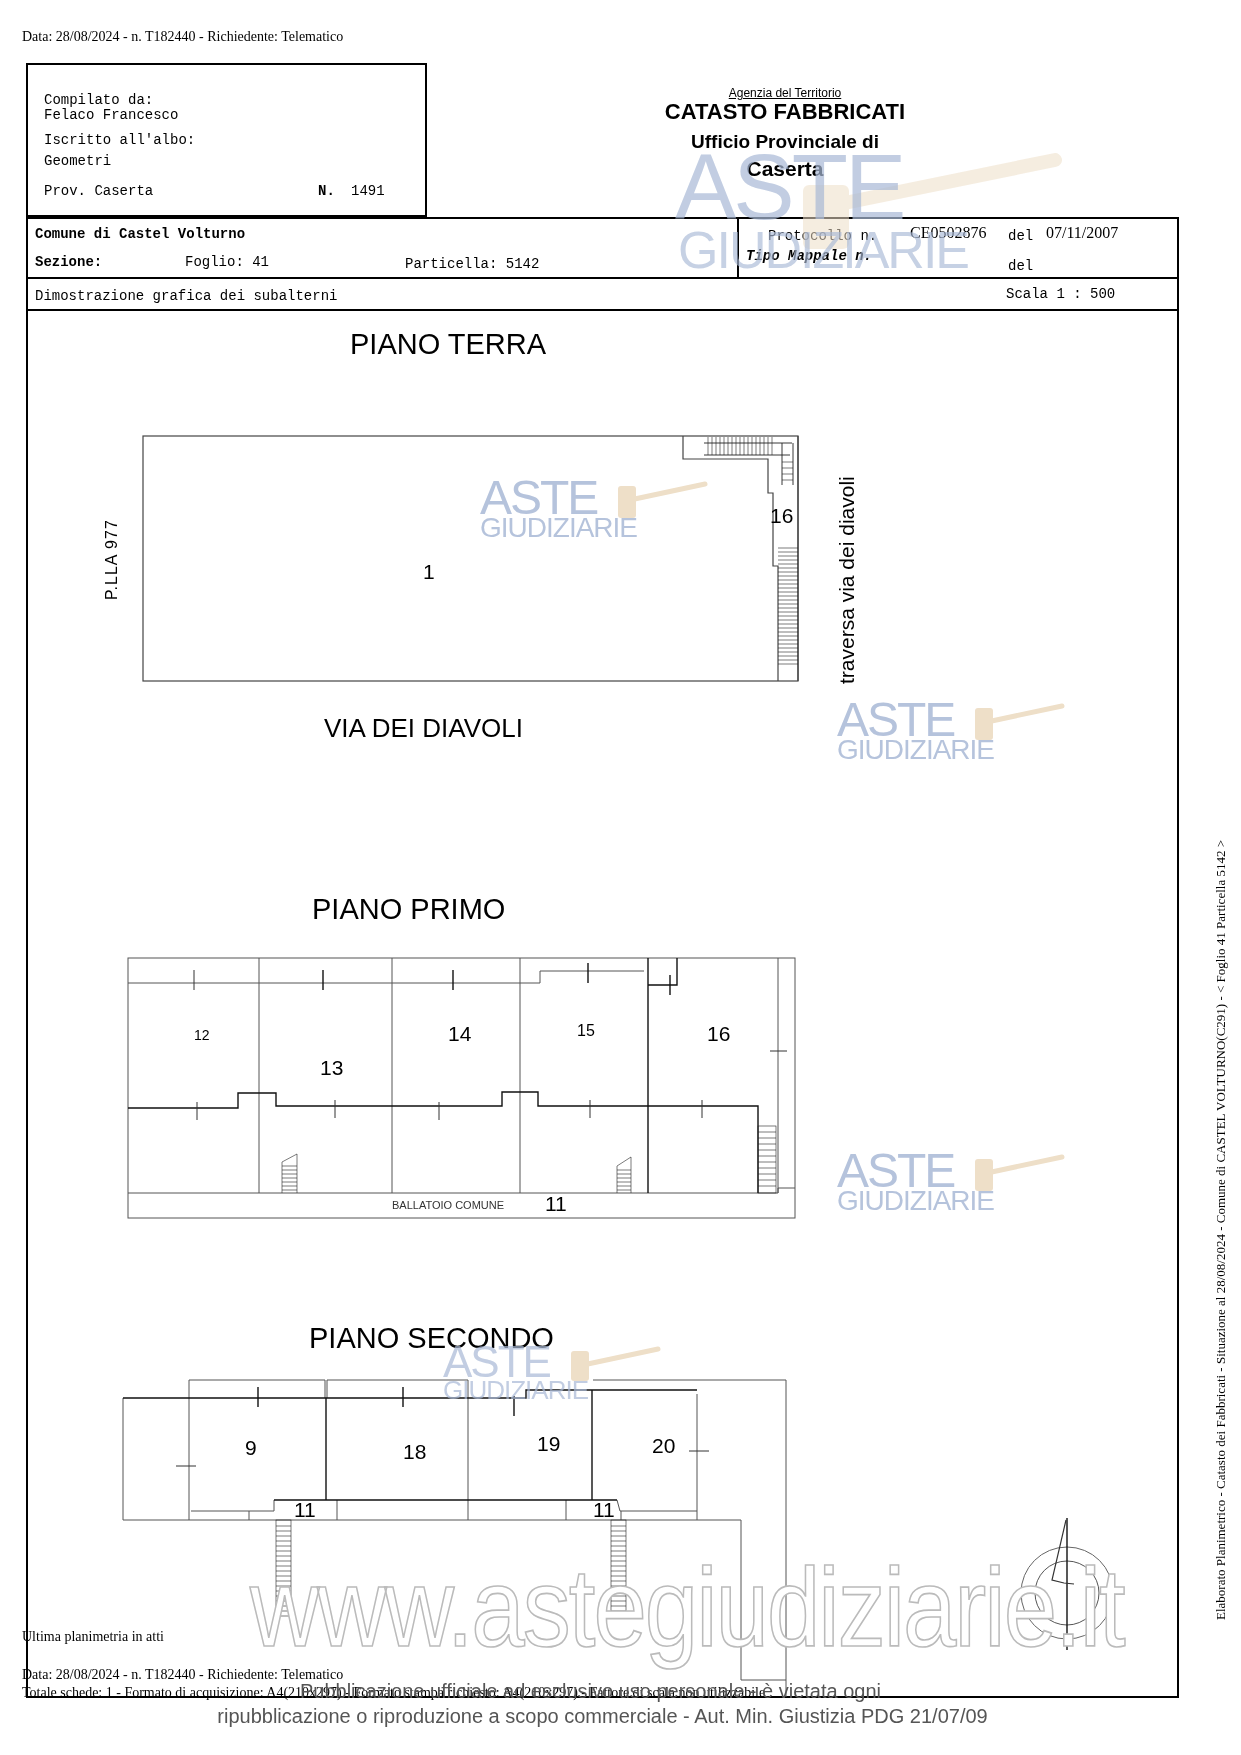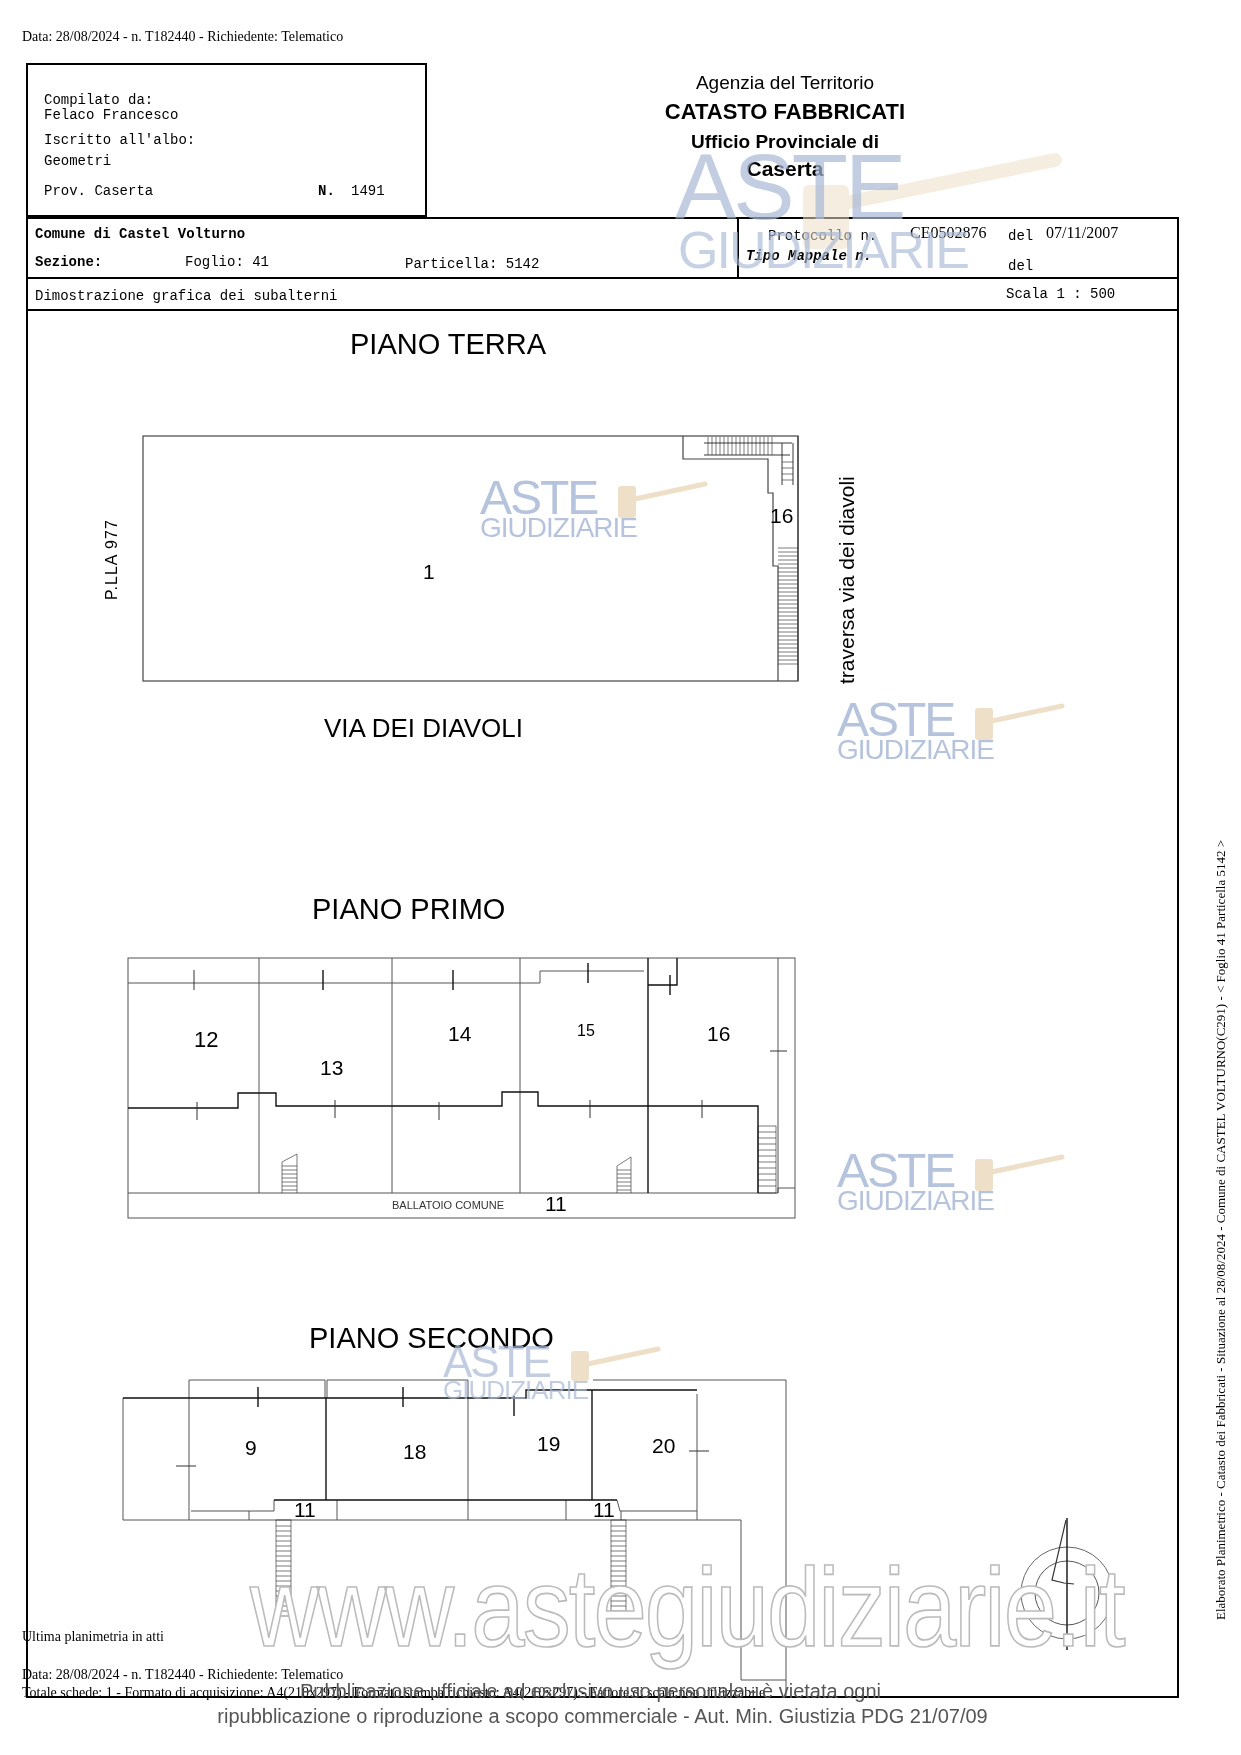--- a/index.html
+++ b/index.html
@@ -31,21 +31,21 @@
 <div class="abs hdr-box mono">
   <div class="hdr-line" style="top:27px;">Compilato da:</div>
   <div class="hdr-line" style="top:42px;">Felaco Francesco</div>
   <div class="hdr-line" style="top:67px;">Iscritto all'albo:</div>
   <div class="hdr-line" style="top:88px;">Geometri</div>
   <div class="hdr-line" style="top:118px;">Prov. Caserta</div>
   <div class="hdr-line" style="top:118px; left:290px; font-weight:bold;">N.</div>
   <div class="hdr-line" style="top:118px; left:323px;">1491</div>
 </div>
 
-<div class="abs agency" style="top:72px; font-size:19px;">Agenzia del Territorio</div>
+<div class="abs agency" style="top:86px; font-size:12px;text-decoration:underline;">Agenzia del Territorio</div>
 <div class="abs agency" style="top:99px; font-size:22px; font-weight:bold;">CATASTO FABBRICATI</div>
 <div class="abs agency" style="top:131px; font-size:19px; font-weight:bold;">Ufficio Provinciale di</div>
 <div class="abs agency" style="top:157px; font-size:21px; font-weight:bold;">Caserta</div>
 
 <div class="abs frame-top"></div>
 <div class="abs frame"></div>
 <div class="abs row-line" style="top:277px;"></div>
 <div class="abs row-line" style="top:309px;"></div>
 <div class="abs vline" style="left:737px; top:217px; height:62px;"></div>
 
@@ -282,21 +282,21 @@
   </g>
 </svg>
 
 <div class="abs sans" style="left:423px; top:560px; font-size:21px;">1</div>
 <div class="abs sans" style="left:770px; top:504px; font-size:21px;">16</div>
 <div class="abs sans" style="left:103px; top:600px; font-size:16px; transform-origin:0 0; transform:rotate(-90deg); white-space:nowrap; letter-spacing:1px;">P.LLA 977</div>
 <div class="abs sans" style="left:835px; top:684px; font-size:21px; transform-origin:0 0; transform:rotate(-90deg); white-space:nowrap;">traversa via dei diavoli</div>
 <div class="abs sans" style="left:324px; top:713px; font-size:26px;">VIA DEI DIAVOLI</div>
 
 <div class="abs sans" style="left:312px; top:893px; font-size:29px;">PIANO PRIMO</div>
-<div class="abs sans" style="left:194px; top:1027px; font-size:22px;">12</div>
+<div class="abs sans" style="left:194px; top:1027px; font-size:14px;">12</div>
 <div class="abs sans" style="left:320px; top:1056px; font-size:21px;">13</div>
 <div class="abs sans" style="left:448px; top:1022px; font-size:21px;">14</div>
 <div class="abs sans" style="left:577px; top:1022px; font-size:16px;">15</div>
 <div class="abs sans" style="left:707px; top:1022px; font-size:21px;">16</div>
 <div class="abs sans" style="left:392px; top:1199px; font-size:11px; color:#333;">BALLATOIO COMUNE</div>
 <div class="abs sans" style="left:545px; top:1192px; font-size:21px;">11</div>
 
 <div class="abs sans" style="left:309px; top:1322px; font-size:29px;">PIANO SECONDO</div>
 <div class="abs sans" style="left:245px; top:1436px; font-size:21px;">9</div>
 <div class="abs sans" style="left:403px; top:1440px; font-size:21px;">18</div>

